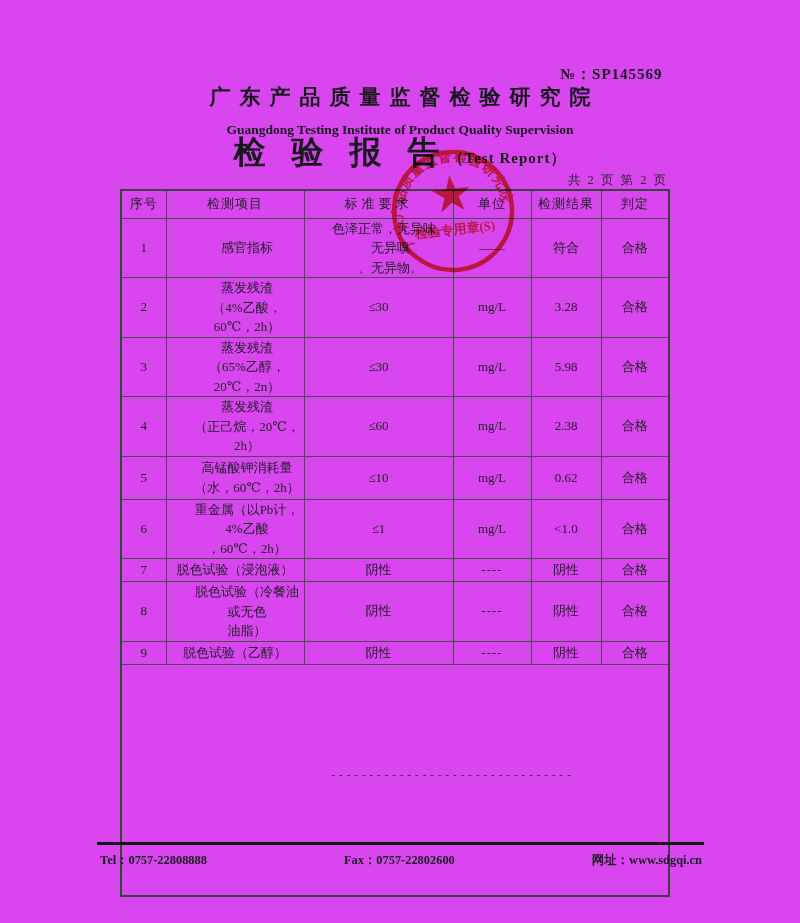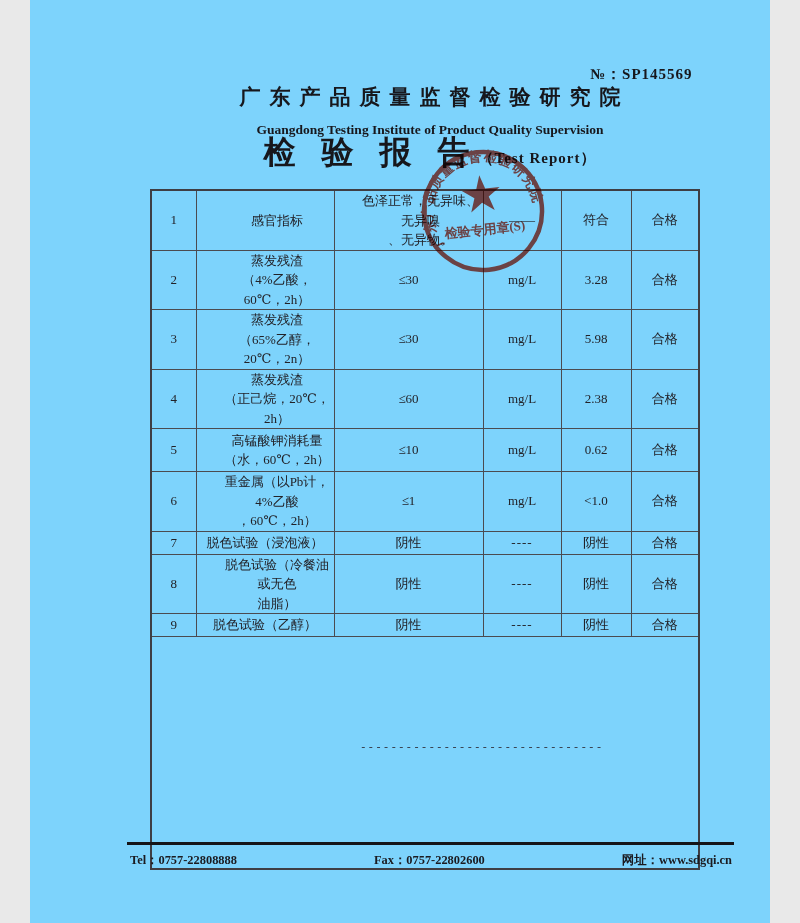--- a/index.html
+++ b/index.html
@@ -1,20 +1,20 @@
 <!DOCTYPE html>
 <html><head>
 <meta charset="utf-8">
 <style>
   html,body{margin:0;padding:0;background:#e9e9e9;}
   .page{
     position:relative;
-    width:740px;height:923px;
+    width:800px;height:923px;
     margin:0 auto;
-    background:#7dd3fc;
+    background:#d946ef;
     font-family:"Liberation Serif","DejaVu Serif",serif;
     color:#1f1f23;
     overflow:hidden;
   }
   .report-no{
     position:absolute;top:65px;left:560px;
     font-size:15px;font-weight:bold;letter-spacing:1px;color:#17171c;
   }
   .org-cn{
     position:absolute;top:83px;left:100px;width:600px;
@@ -83,31 +83,40 @@
     <span>№：</span><span>SP145569</span>
   </div>
 
   <div class="org-cn">广东产品质量监督检验研究院</div>
   <div class="org-en">Guangdong Testing Institute of Product Quality Supervision</div>
 
   <div class="doc-title">
     <span class="cn">检 验 报 告</span><span class="en">（Test Report）</span>
   </div>
 
+  <div class="page-info">共 2 页 第 2 页</div>
 
   <table class="report">
     <colgroup>
       <col style="width:45px">
         <col style="width:138px">
         <col style="width:149px">
       <col style="width:78px">
         <col style="width:70px">
         <col style="width:68px">
     </colgroup>
     <tbody>
+      <tr style="height:28px">
+        <td class="hdr">序号</td>
+        <td class="hdr">检测项目</td>
+        <td class="hdr hdr-std">标准要求</td>
+        <td class="hdr">单位</td>
+        <td class="hdr">检测结果</td>
+        <td class="hdr">判定</td>
+      </tr>
 
       <tr style="height:47px">
         <td>1</td>
         <td>
             <div class="line">感官指标</div>
           </td>
         <td>
             <div class="line">色泽正常，无异味、无异嗅</div>
             <div class="line">、无异物。</div>
           </td>

